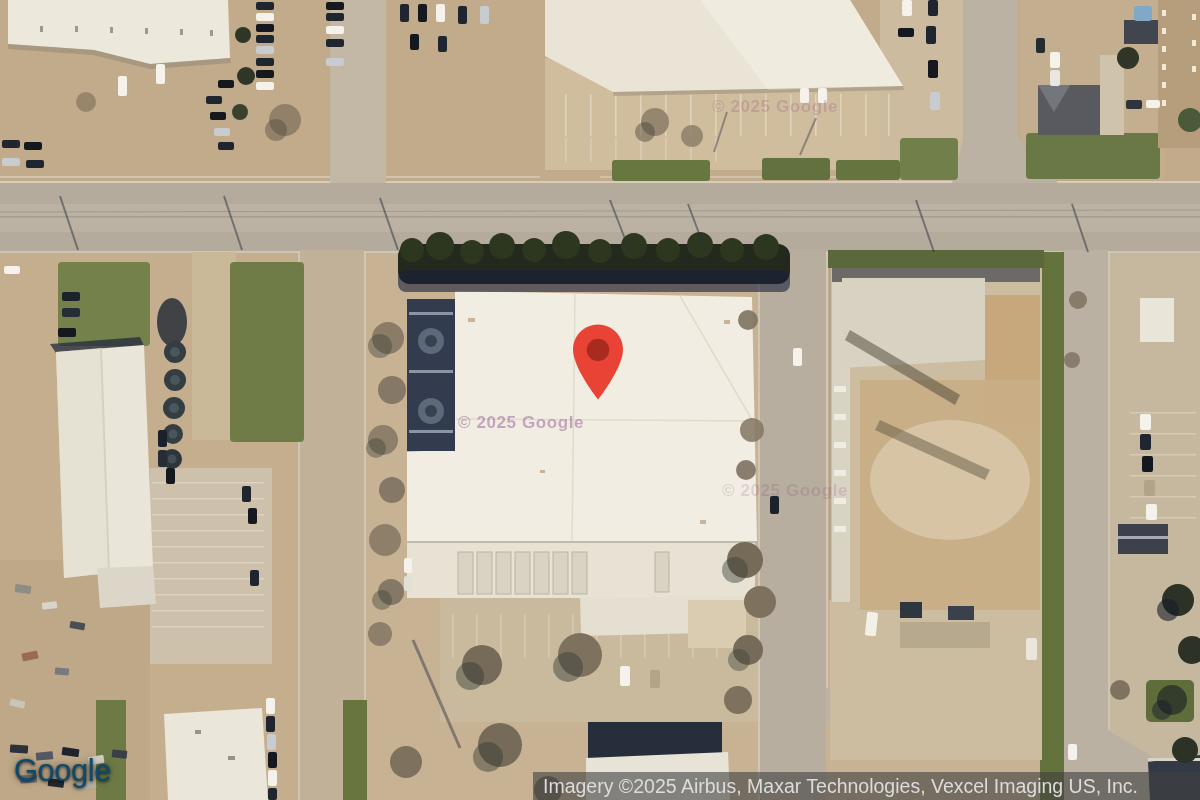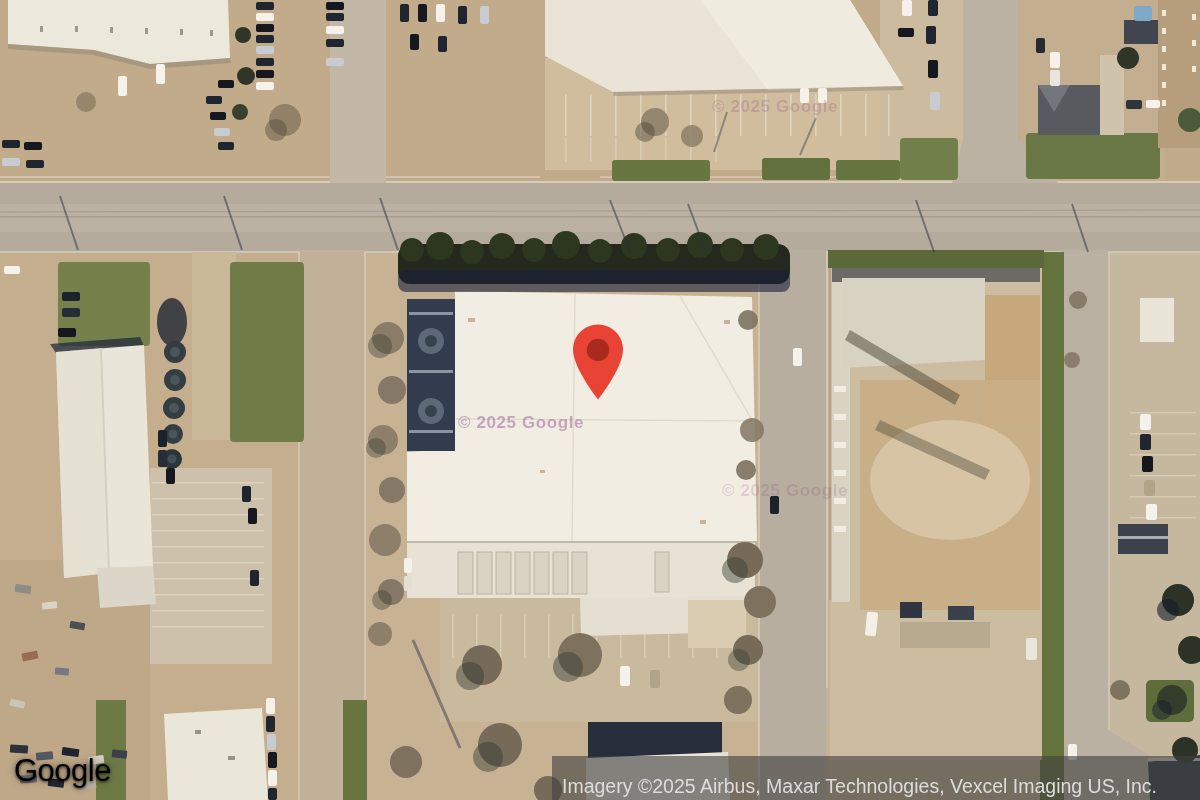--- a/index.html
+++ b/index.html
@@ -5,26 +5,26 @@
   html,body{margin:0;padding:0;background:#111;}
   .viewport{position:relative;width:1200px;height:800px;overflow:hidden;
             font-family:"Liberation Sans",sans-serif;background:#c8b294;}
   .scene{position:absolute;left:0;top:0;display:block;}
   .pin{position:absolute;left:573px;top:323px;width:50px;height:78px;}
   .wm{position:absolute;color:#701a75;font-weight:700;font-size:17px;letter-spacing:.6px;
       pointer-events:none;white-space:nowrap;}
   .wm1{left:458px;top:413px;opacity:.34;}
   .wm2{left:712px;top:97px;opacity:.17;}
   .wm3{left:722px;top:481px;opacity:.14;}
-  .logo{position:absolute;left:14px;bottom:11px;font-size:31px;font-weight:500;color:#000000;
+  .logo{position:absolute;left:14px;bottom:11px;font-size:31px;font-weight:500;color:#0c4a6e;
         letter-spacing:-0.5px;
         text-shadow:0 1px 3px rgba(0,0,0,.7),0 0 8px rgba(0,0,0,.4);cursor:pointer;}
-  .attribution{position:absolute;left:552px;right:0;bottom:0;height:28px;
+  .attribution{position:absolute;left:533px;right:0;bottom:0;height:28px;
         background:rgba(64,64,64,0.6);display:flex;align-items:center;
-        padding:16px 6px 0 10px;color:#dcdcdc;font-size:19.5px;white-space:nowrap;overflow:hidden;}
+        padding:0 6px 0 10px;color:#dcdcdc;font-size:19.5px;white-space:nowrap;overflow:hidden;}
 </style>
 </head>
 <body>
 
 <div class="viewport">
 
 <svg class="scene" width="1200" height="800" viewBox="0 0 1200 800">
 
   <g>
     <rect x="0" y="0" width="1200" height="800" fill="#c8b294"></rect>

